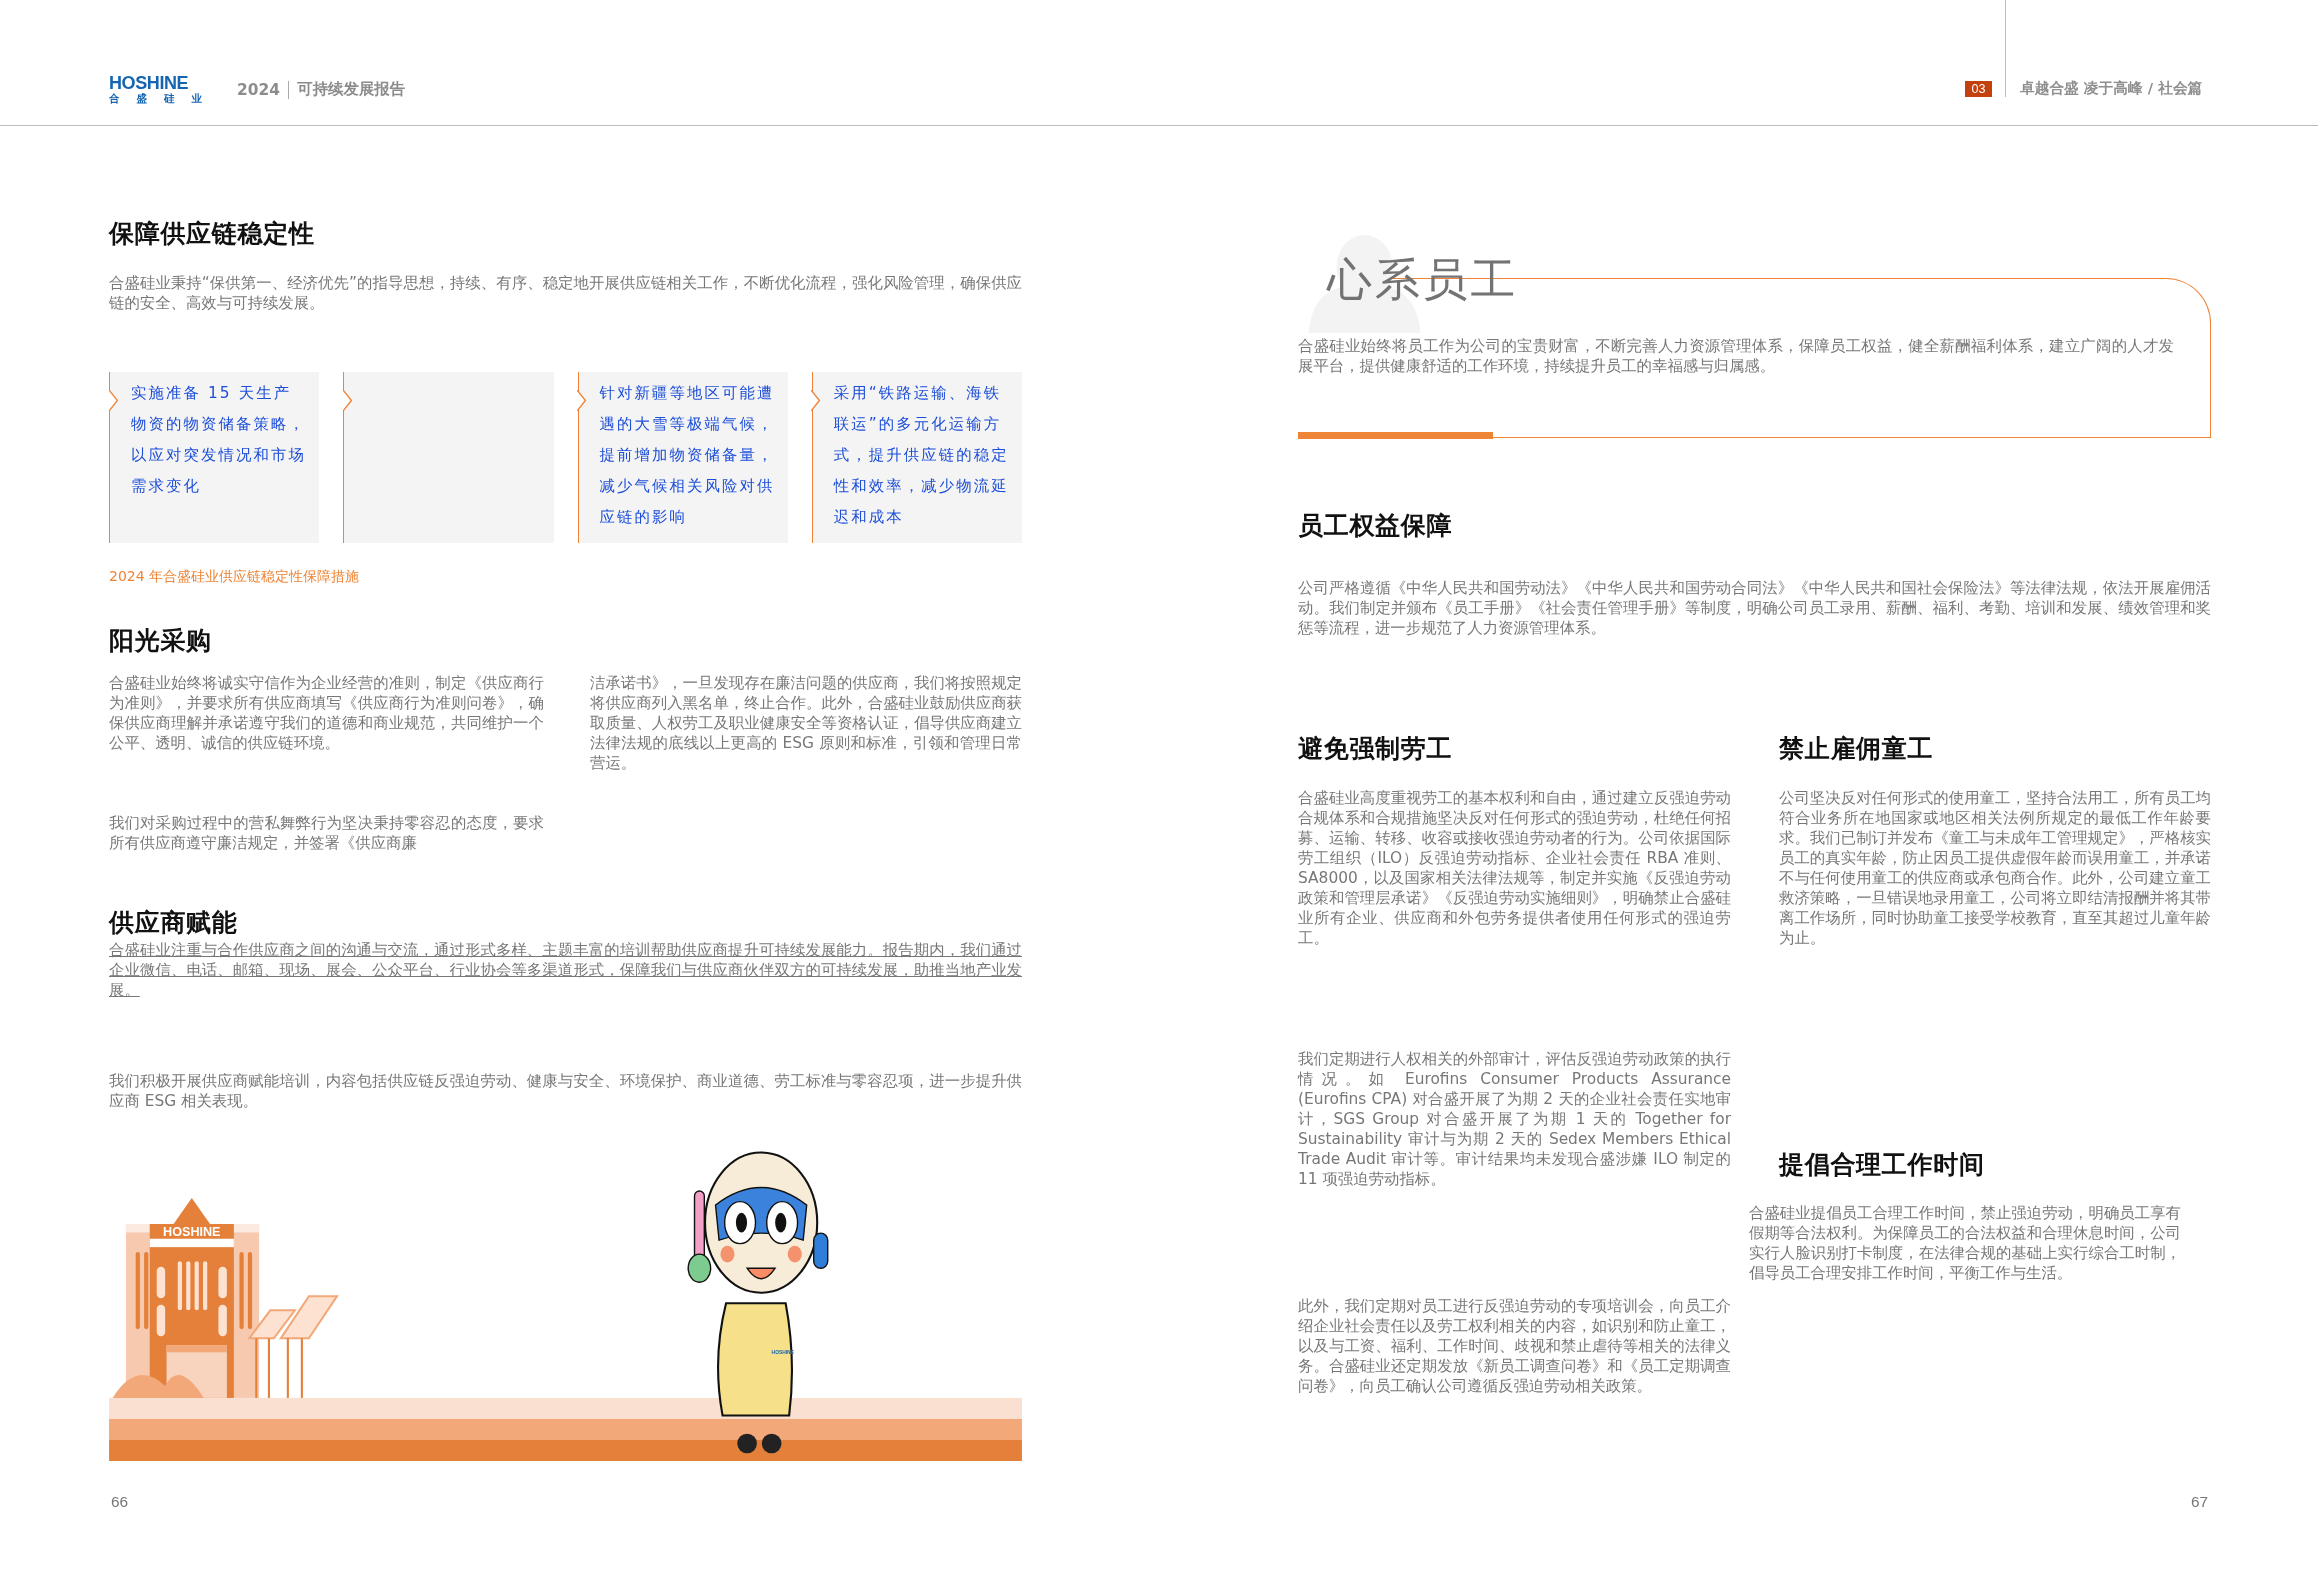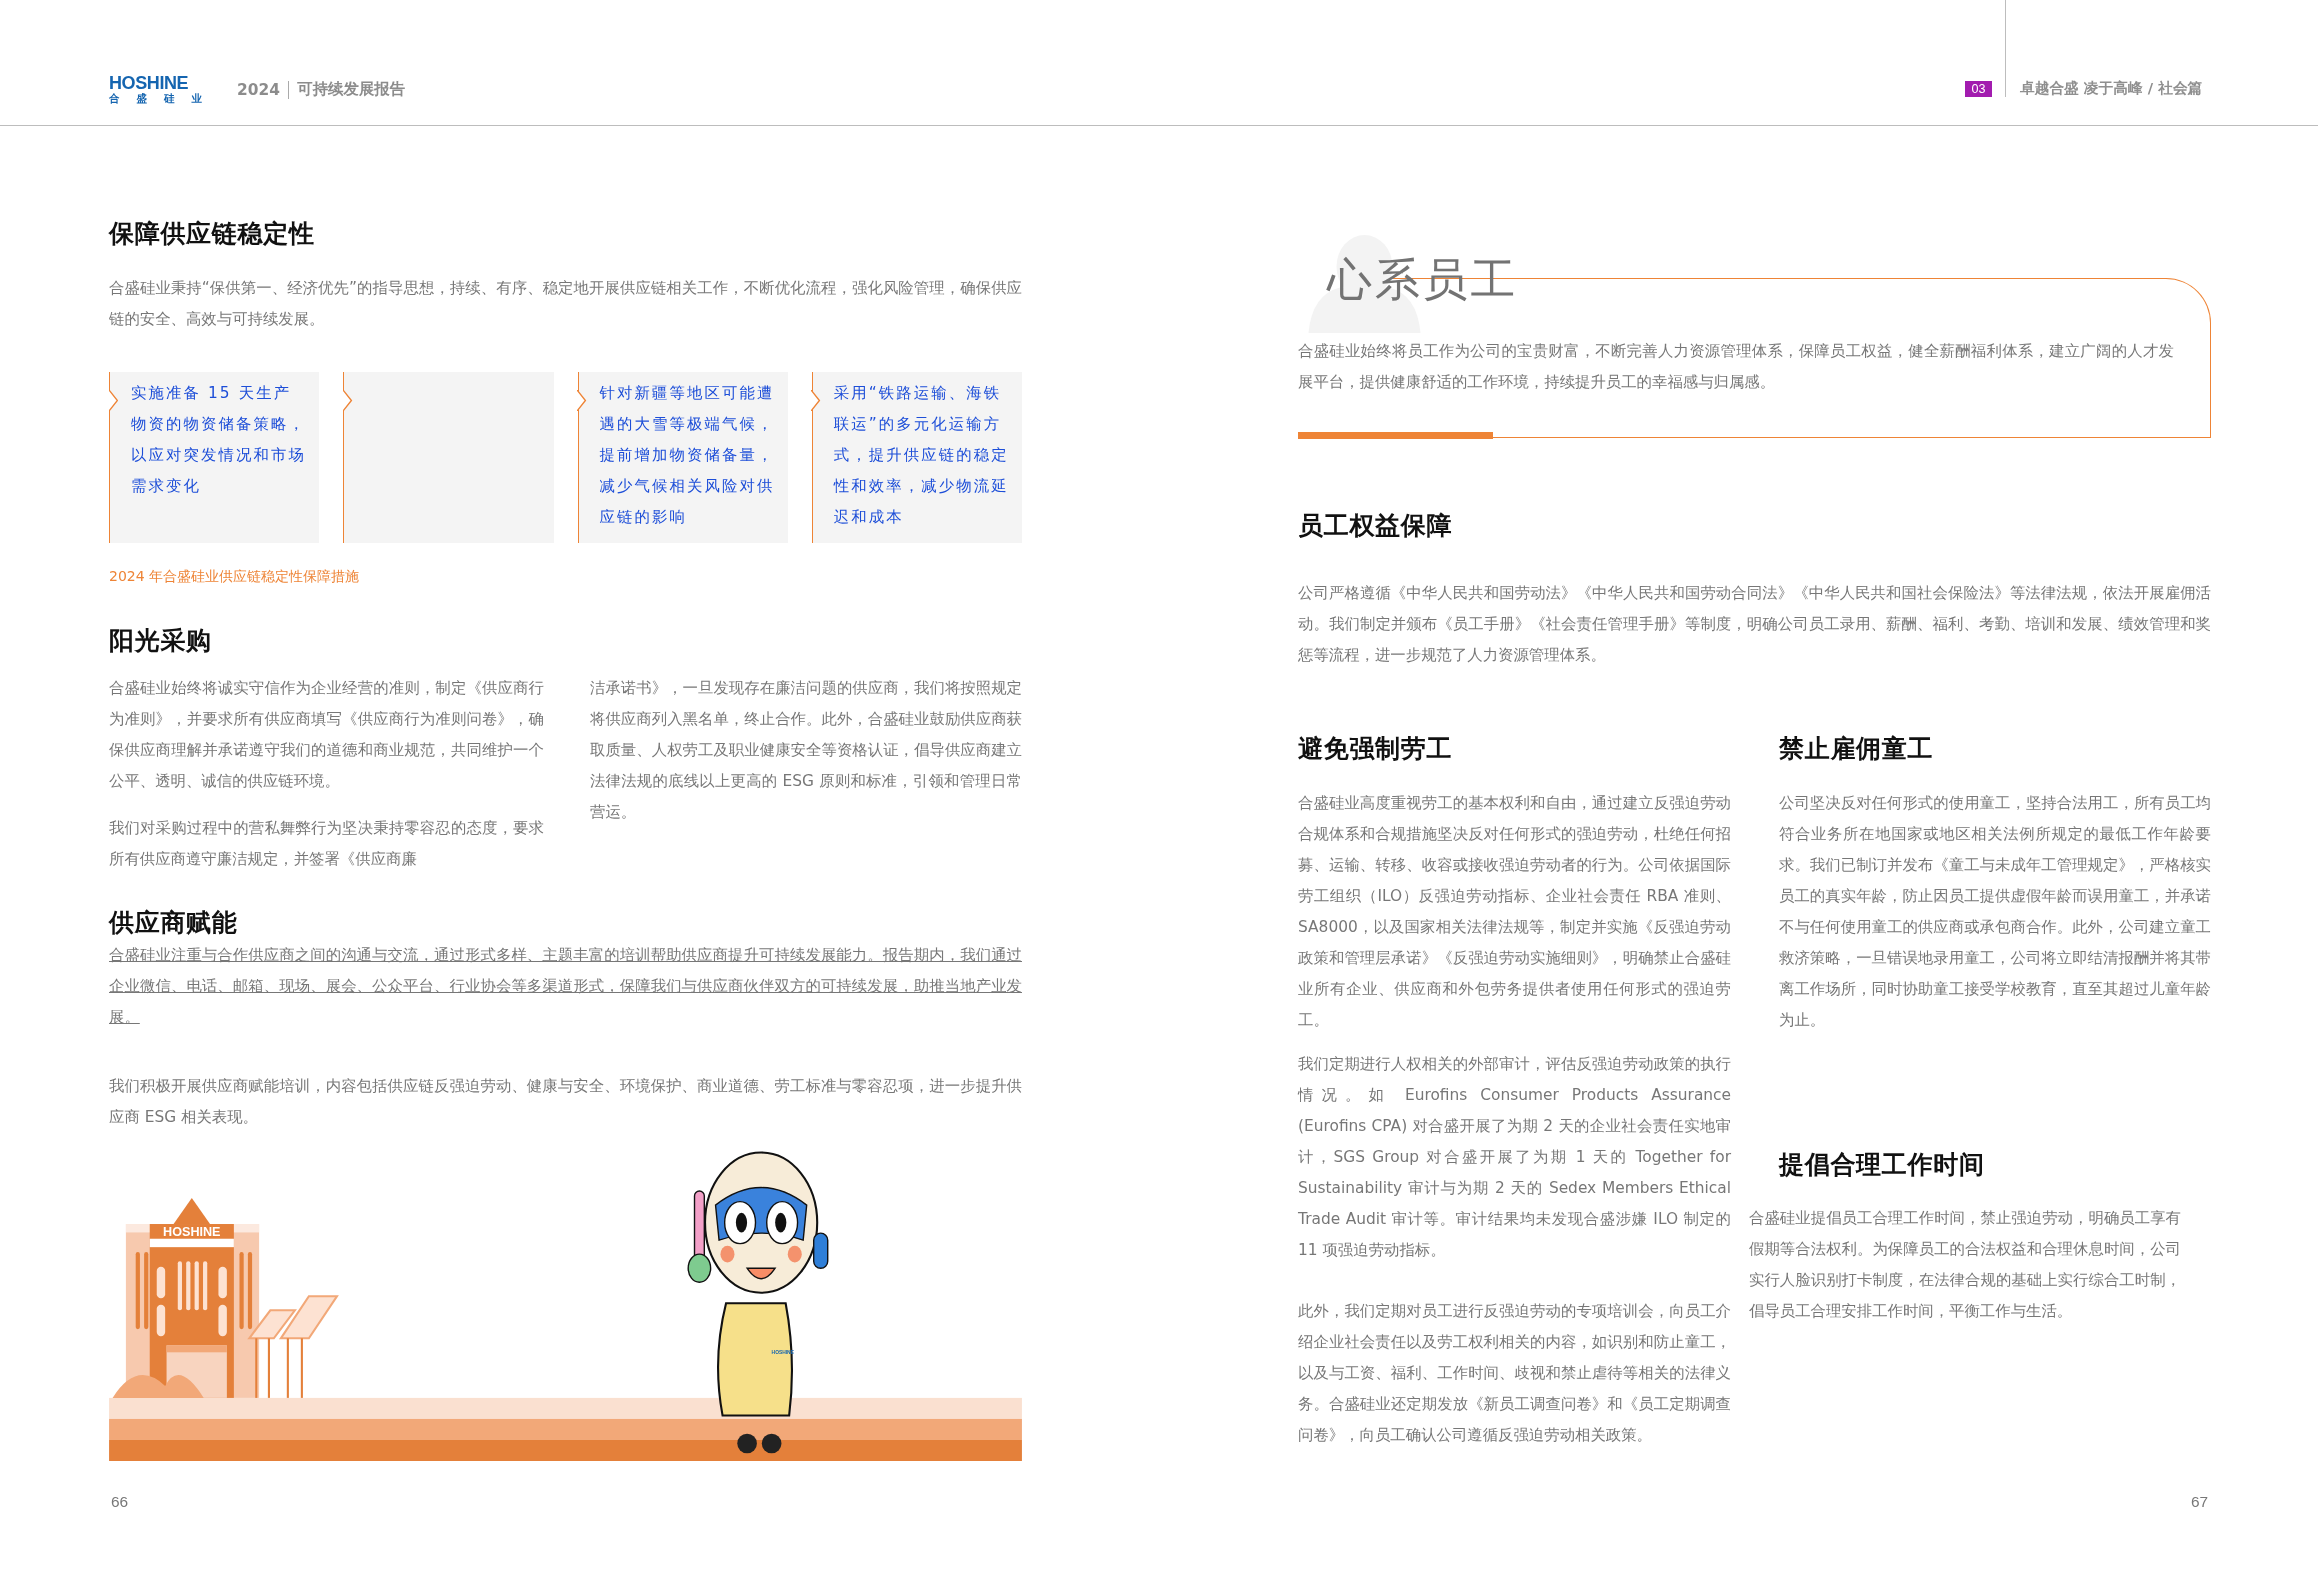--- a/index.html
+++ b/index.html
@@ -7,25 +7,25 @@
   body { position: relative; font-family: "DejaVu Sans", "Liberation Sans", sans-serif; color: #666; }
 
   .header { position: absolute; left: 0; top: 0; width: 2319px; height: 126px; border-bottom: 1.4px solid #bdbdbd; }
   .logo { position: absolute; left: 109px; top: 76px; width: 95px; }
   .logo-en { display: block; font-family: "Liberation Sans", sans-serif; font-weight: bold; font-size: 18px; color: #1565b0; letter-spacing: -0.4px; line-height: 15.4px; }
   .logo-cn { display: flex; justify-content: space-between; font-weight: bold; font-size: 10.5px; color: #1565b0; line-height: 11.2px; margin-top: 1.4px; width: 93px; }
   .report-title { position: absolute; left: 237px; top: 79px; font-size: 15.4px; font-weight: bold; color: #8c8c8c; display: flex; align-items: center; }
   .report-title .sep { display: inline-block; width: 0.7px; height: 18px; background: #aaa; margin: 0 8.4px; }
 
   .vline-top { position: absolute; left: 2005px; top: 0; width: 1.4px; height: 97px; background: #bdbdbd; }
-  .chapter-badge { position: absolute; left: 1965px; top: 81px; width: 27px; height: 16px; background: #a21caf; color: #fff; font-size: 12.6px; line-height: 16px; text-align: center; font-family: "Liberation Sans", sans-serif; }
+  .chapter-badge { position: absolute; left: 1965px; top: 81px; width: 27px; height: 16px; background: #c2410c; color: #fff; font-size: 12.6px; line-height: 16px; text-align: center; font-family: "Liberation Sans", sans-serif; }
   .chapter-title { position: absolute; left: 2020px; top: 79px; font-size: 14.7px; font-weight: bold; color: #8f8f8f; }
 
   .h2 { position: absolute; font-size: 25px; font-weight: bold; color: #111; letter-spacing: 0.7px; }
-  .p { position: absolute; font-size: 15.4px; line-height: 31px; color: #777; text-align: justify; }
+  .p { position: absolute; font-size: 15.4px; line-height: 20px; color: #777; text-align: justify; }
 
   .cards { position: absolute; left: 109px; top: 372px; width: 913px; height: 171px; display: flex; gap: 24px; }
   .card { position: relative; flex: 1; background: #f4f4f4; border-left: 1.4px solid #ee8436; padding: 5.6px 11.2px 0 21px; }
   .card .chev { position: absolute; left: -1.4px; top: 18px; width: 9.8px; height: 21px; }
   .card .txt { font-size: 15.4px; line-height: 31px; color: #1d4ed8; letter-spacing: 2.1px; }
   .caption { position: absolute; left: 109px; top: 568px; font-size: 14px; color: #ee8436; }
 
   .illu { position: absolute; left: 109px; top: 1149px; width: 913px; height: 312px; }
 
   .pagenum { position: absolute; font-size: 15.4px; color: #777; font-family: "Liberation Sans", sans-serif; }

